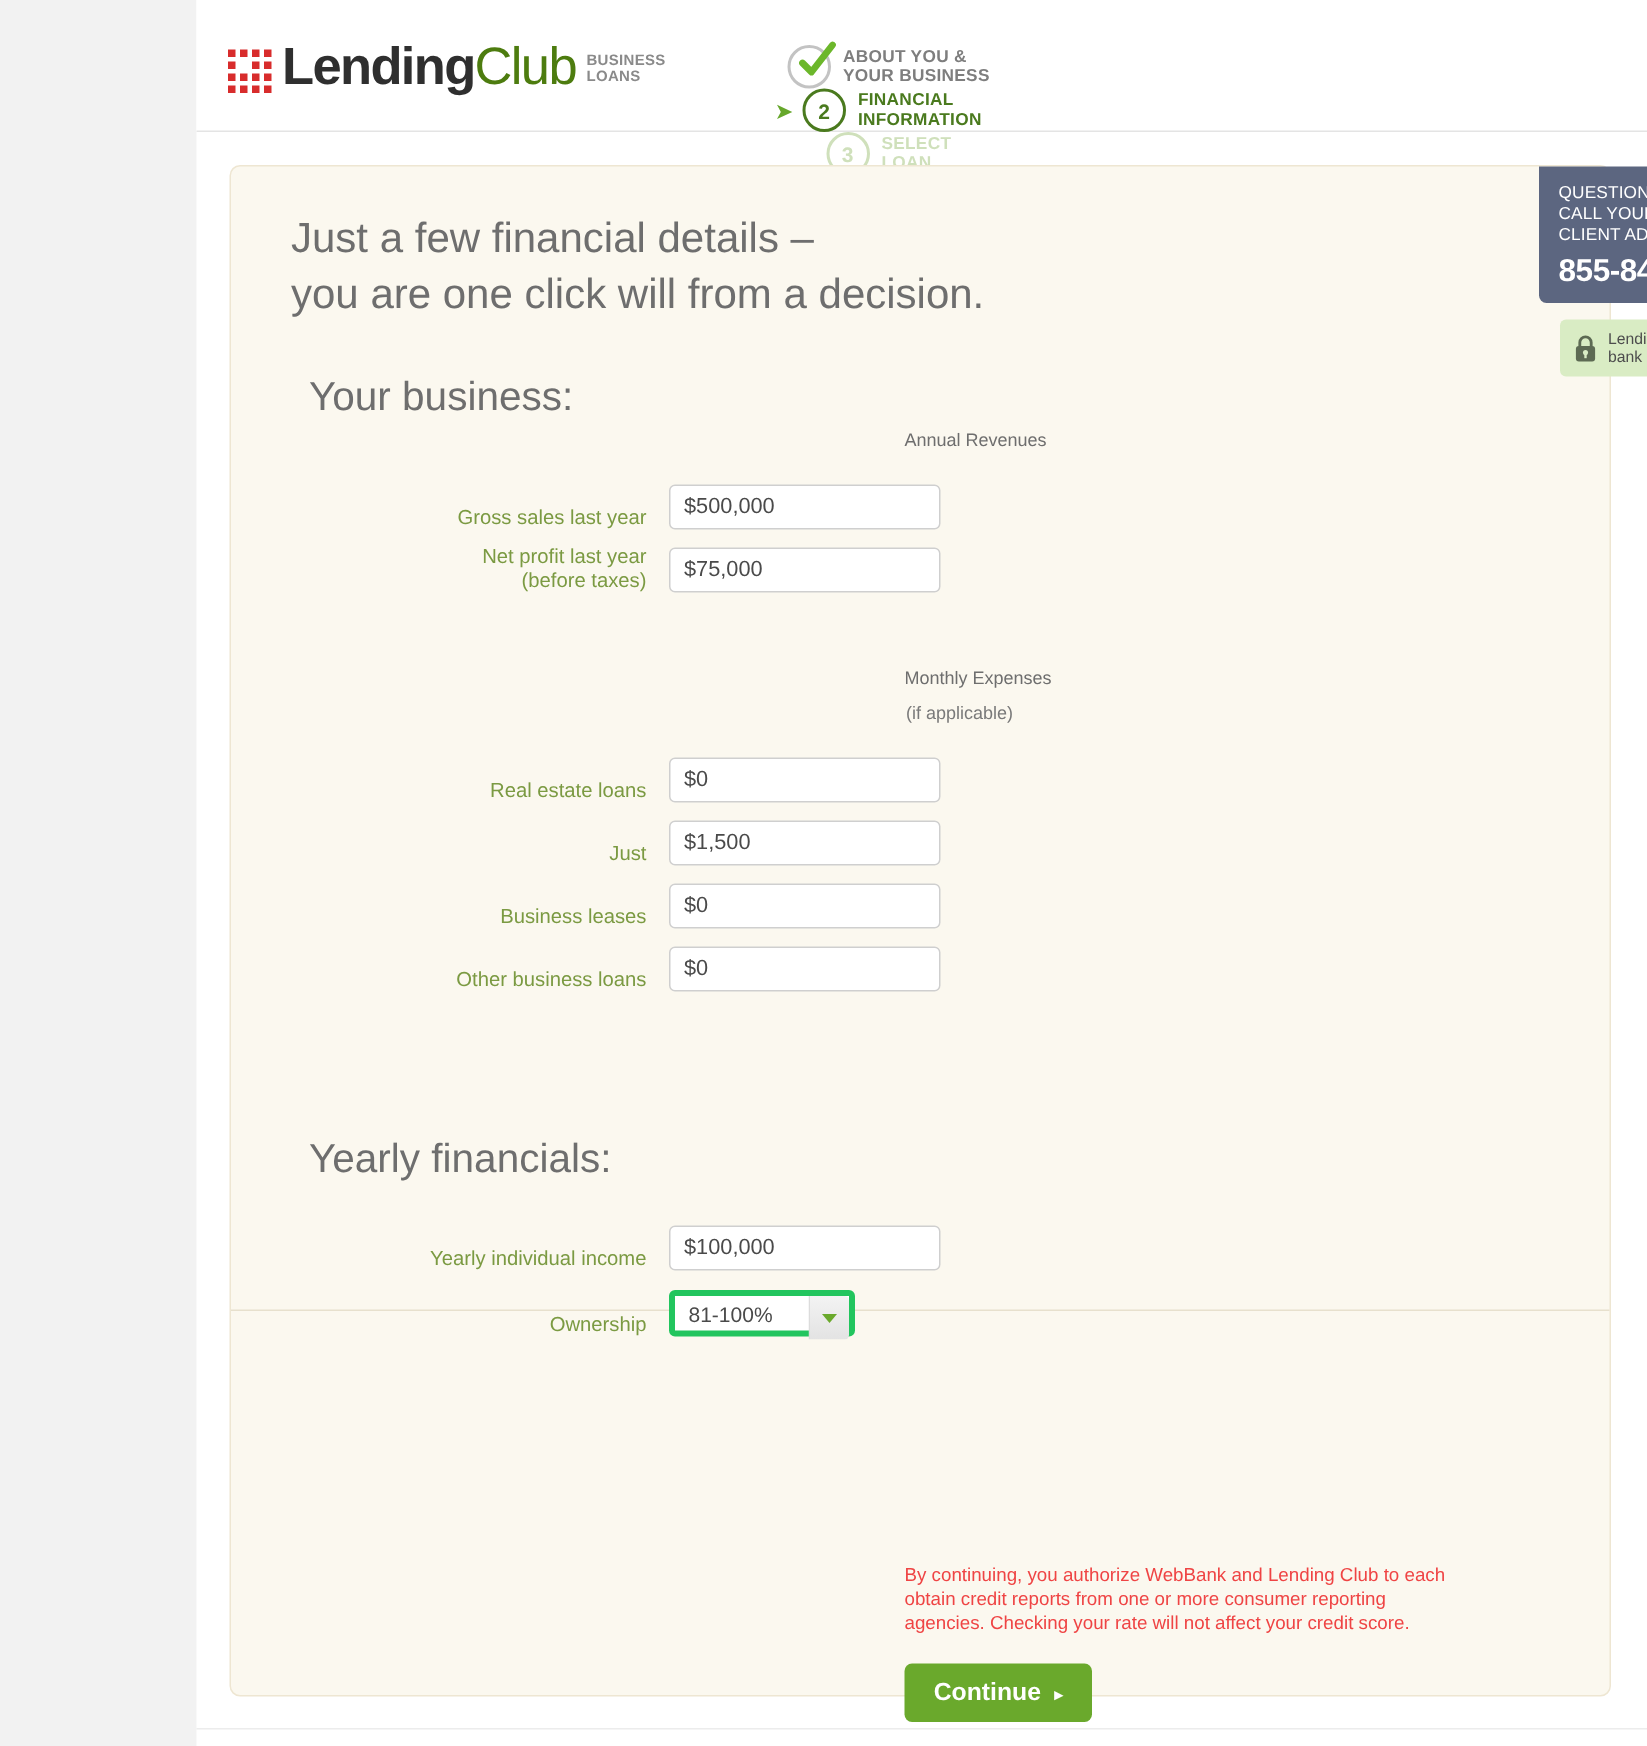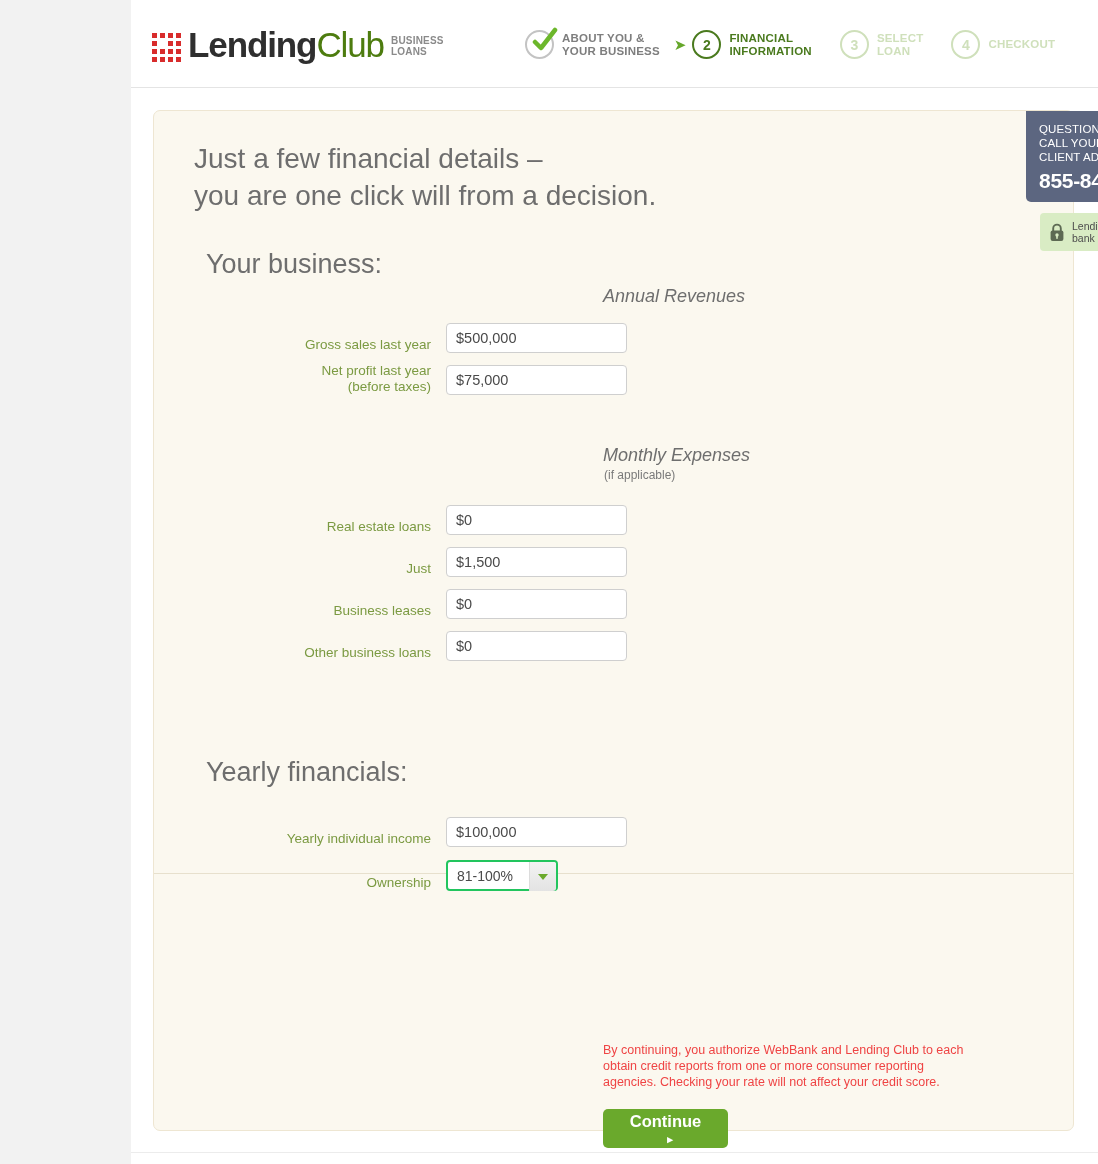--- a/index.html
+++ b/index.html
@@ -73,20 +73,21 @@
     text-transform: uppercase;
   }
 
   
   .steps {
     position: absolute;
     left: 394px;
     top: 30px;
     display: flex;
     align-items: center;
+    flex-direction: column;
   }
   .step {
     display: flex;
     align-items: center;
     margin-right: 28px;
   }
   .step:last-child { margin-right: 0; }
   .step-marker {
     width: 29px;
     height: 29px;
@@ -220,23 +221,22 @@
   .section-two { position: absolute; left: 0; top: 646px; width: 100%; }
 
   .section-title {
     position: absolute;
     font-size: 27px;
     color: #6e6e6e;
   }
 
   .col-header {
     position: absolute;
-    font-size: 18px;
+    font-size: 12px;
     color: #6e6e6e;
-    font-style: italic;
   }
   .col-subheader {
     position: absolute;
     font-size: 12px;
     color: #7a7a7a;
   }
 
   .field-row {
     position: absolute;
     left: 130px;
@@ -264,24 +264,24 @@
     border-radius: 4px;
     font-family: "Liberation Sans", sans-serif;
     font-size: 14.5px;
     color: #4a4a4a;
     padding: 0 9px;
     outline: none;
   }
 
   .select-wrap {
     position: relative;
-    width: 112px;
+    width: 124px;
     height: 31px;
     background: #ffffff;
-    border: 2px solid #22c55e;
+    border: 4px solid #22c55e;
     border-radius: 4px;
     box-sizing: border-box;
     display: flex;
     align-items: center;
   }
   .select-value {
     font-size: 14px;
     color: #4a4a4a;
     padding-left: 9px;
   }
@@ -324,21 +324,20 @@
     border: none;
     border-radius: 5px;
     color: #ffffff;
     font-family: "Liberation Sans", sans-serif;
     font-size: 16.5px;
     font-weight: bold;
     cursor: pointer;
     display: flex;
     align-items: center;
     justify-content: center;
-    flex-direction: column;
   }
   .continue-btn .btn-arrow {
     font-size: 11px;
     margin-left: 9px;
     margin-top: 2px;
   }
 
   .footer-line {
     position: absolute;
     left: 0;

